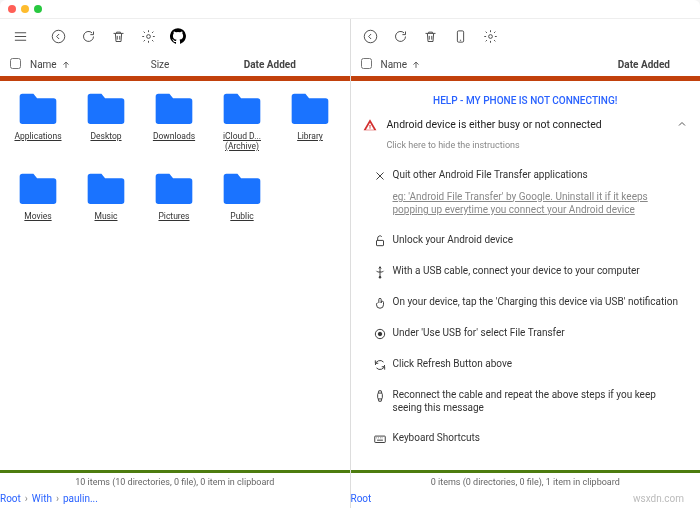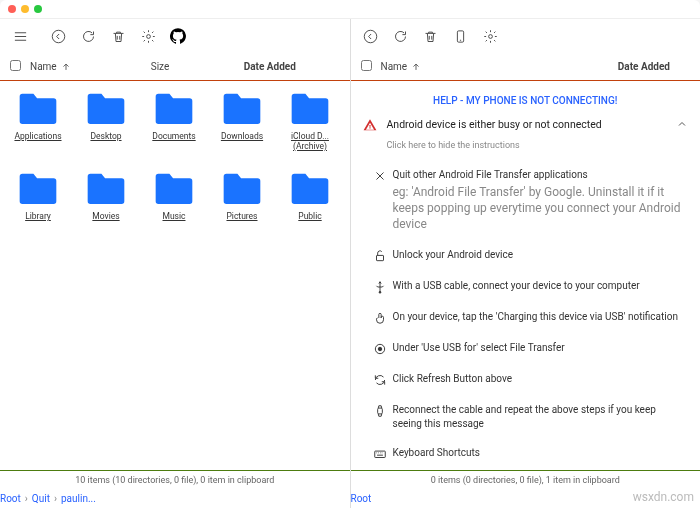--- a/index.html
+++ b/index.html
@@ -8,21 +8,21 @@
 .titlebar { height: 18px; display: flex; align-items: center; padding: 0 8px; gap: 5px; }
 .dot { width: 8px; height: 8px; border-radius: 50%; }
 .dot.red { background:#ff5f57; } .dot.yellow { background:#febc2e; } .dot.green { background:#28c840; }
 .panes { flex: 1; display: flex; border-top: 1px solid #eee; min-height: 0; }
 .pane { flex: 1; display: flex; flex-direction: column; min-width: 0; }
 .pane.left { border-right: 1px solid #ddd; }
 .toolbar { height: 34px; display: flex; align-items: center; gap: 2px; padding: 0 6px; }
 .tbtn { width: 28px; height: 28px; display:flex; align-items:center; justify-content:center; border-radius:50%; color:#555; cursor:pointer; }
 .tbtn svg { width:15px; height:15px; stroke:#444; fill:none; stroke-width:1.5; }
 .tbtn.ghub svg { fill:#000; stroke:none; width:16px; height:16px; }
-.headerrow { height: 28px; display:flex; align-items:center; padding: 0 10px; border-bottom: 1px solid #c2410c; font-size:10px; color:#444; }
+.headerrow { height: 28px; display:flex; align-items:center; padding: 0 10px; border-bottom: 5px solid #c2410c; font-size:10px; color:#444; }
 .headerrow .chk { width: 20px; }
 .headerrow .name { flex: 0 0 90px; display:flex; align-items:center; gap:4px; }
 .headerrow .size { flex: 0 0 80px; text-align:center; }
 .headerrow .date { flex: 1; text-align:center;font-weight:bold; }
 .headerrow.right .date { text-align:right; padding-right:20px; }
 input[type=checkbox] { width:11px; height:11px; }
 .content { flex:1; overflow:auto; }
 .gridfolders { display:flex; flex-wrap:wrap; padding: 10px 4px; gap: 0; }
 .fcell { width: 68px; height: 80px; display:flex; flex-direction:column; align-items:center; font-size:8.5px; color:#333; text-align:center; cursor:pointer; }
 .fcell .ficon { width:44px; height:36px; margin-bottom:4px; }
@@ -30,27 +30,27 @@
 .helplink { text-align:center; padding: 14px 0 6px; }
 .helplink span { color:#2962ff; font-size:10px; font-weight:500; cursor:pointer; }
 .warnrow { display:flex; align-items:flex-start; padding: 6px 12px 10px 12px; gap:10px; cursor:pointer; }
 .warnrow .wt { flex:1; }
 .warnrow .wt .t1 { font-size:10.5px; color:#222; }
 .warnrow .wt .t2 { font-size:9px; color:#888; margin-top:9px; }
 .step { display:flex; gap:4px; padding: 8px 14px 8px 20px; align-items:flex-start; }
 .step .sicon { width:18px; display:flex; justify-content:center; padding-top:1px; }
 .step .sicon svg { width:14px; height:14px; stroke:#333; fill:none; stroke-width:1.6; }
 .step .stext { flex:1; font-size:10px; color:#333; line-height:1.35; }
-.step .stext .sub { font-size:12px; color:#888; margin-top:2px; }
-.statusbar { height:18px; text-align:center; font-size:9px; color:#666; line-height:18px; border-top:1px solid #4d7c0f; }
+.step .stext .sub { font-size:10px; color:#888; margin-top:8px;text-decoration:underline; }
+.statusbar { height:18px; text-align:center; font-size:9px; color:#666; line-height:18px; border-top:3px solid #4d7c0f; }
 .breadcrumb { height:20px; display:flex; align-items:center; padding:0 0; font-size:10px; color:#2962ff; gap:4px; }
 .breadcrumb .sep { color:#888; }
 .chev { width:10px; height:10px; }
 .warnicon svg { width:14px; height:14px; }
-.source { position:absolute; bottom:4px; right:6px; font-size:12px; color:#bbb; }
+.source { position:absolute; bottom:4px; right:16px; font-size:10px; color:#bbb; }
 </style>
 </head>
 <body>
 
 <div class="window">
   <div class="titlebar">
     <div class="dot red"></div>
     <div class="dot yellow"></div>
     <div class="dot green"></div>
   </div>
@@ -117,26 +117,20 @@
             <div class="fcell">
               <div class="ficon"><svg viewBox="0 0 48 40">
                   <path fill="#1a73ff" d="M4 6a3 3 0 0 1 3-3h12l4 5h18a3 3 0 0 1 3 3v22a3 3 0 0 1-3 3H7a3 3 0 0 1-3-3V6z"></path>
                 </svg></div>
               <div class="fname">Desktop</div>
             </div>
             <div class="fcell">
               <div class="ficon"><svg viewBox="0 0 48 40">
                   <path fill="#1a73ff" d="M4 6a3 3 0 0 1 3-3h12l4 5h18a3 3 0 0 1 3 3v22a3 3 0 0 1-3 3H7a3 3 0 0 1-3-3V6z"></path>
                 </svg></div>
-              <div class="fname">Documents</div>
-            </div>
-            <div class="fcell">
-              <div class="ficon"><svg viewBox="0 0 48 40">
-                  <path fill="#1a73ff" d="M4 6a3 3 0 0 1 3-3h12l4 5h18a3 3 0 0 1 3 3v22a3 3 0 0 1-3 3H7a3 3 0 0 1-3-3V6z"></path>
-                </svg></div>
               <div class="fname">Downloads</div>
             </div>
             <div class="fcell">
               <div class="ficon"><svg viewBox="0 0 48 40">
                   <path fill="#1a73ff" d="M4 6a3 3 0 0 1 3-3h12l4 5h18a3 3 0 0 1 3 3v22a3 3 0 0 1-3 3H7a3 3 0 0 1-3-3V6z"></path>
                 </svg></div>
               <div class="fname">iCloud D... (Archive)</div>
             </div>
             <div class="fcell">
               <div class="ficon"><svg viewBox="0 0 48 40">
@@ -168,21 +162,21 @@
                 </svg></div>
               <div class="fname">Public</div>
             </div>
           </div>
       </div>
 
       <div class="statusbar">10 items (10 directories, 0 file), 0 item in clipboard</div>
       <div class="breadcrumb" id="bcl">
           <span>Root</span>
           <span class="sep">›</span>
-          <span>Quit</span>
+          <span>With</span>
           <span class="sep">›</span>
           <span>paulin...</span>
         </div>
     </div>
 
     <div class="pane right">
       <div class="toolbar">
         <div class="tbtn">
             <svg viewBox="0 0 24 24">
               <circle cx="12" cy="12" r="10"></circle>

